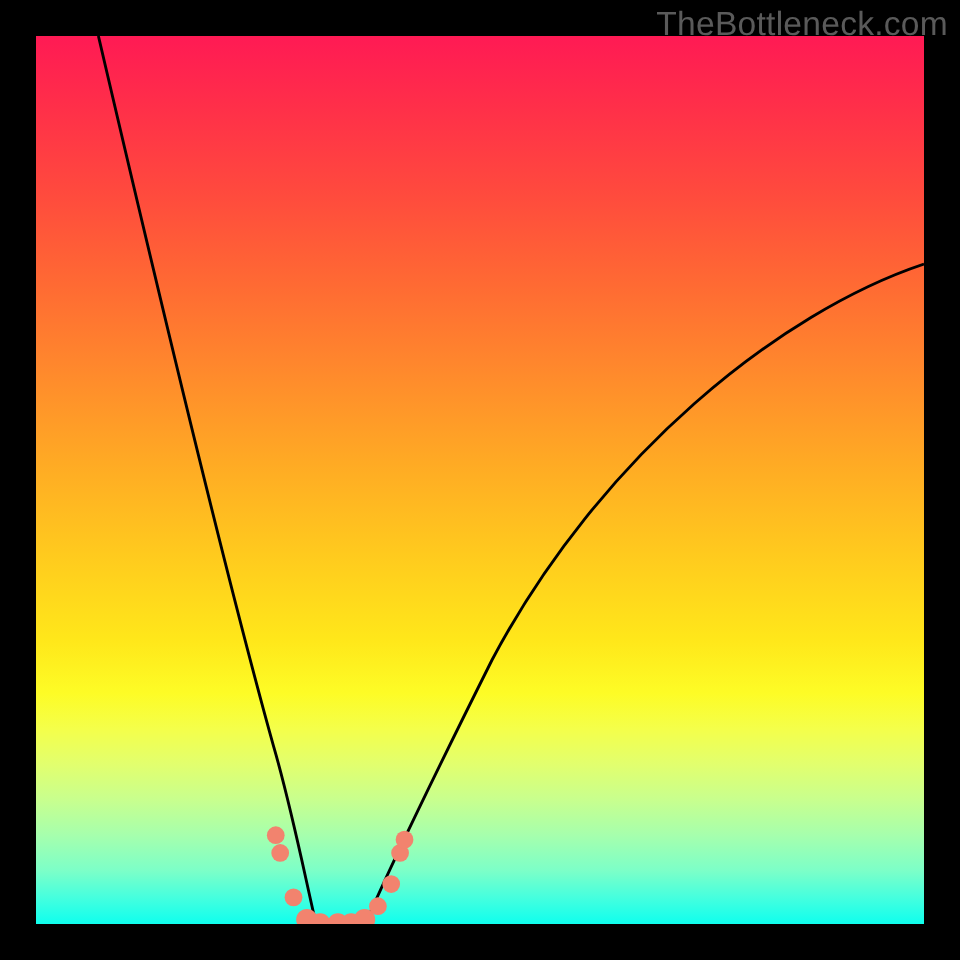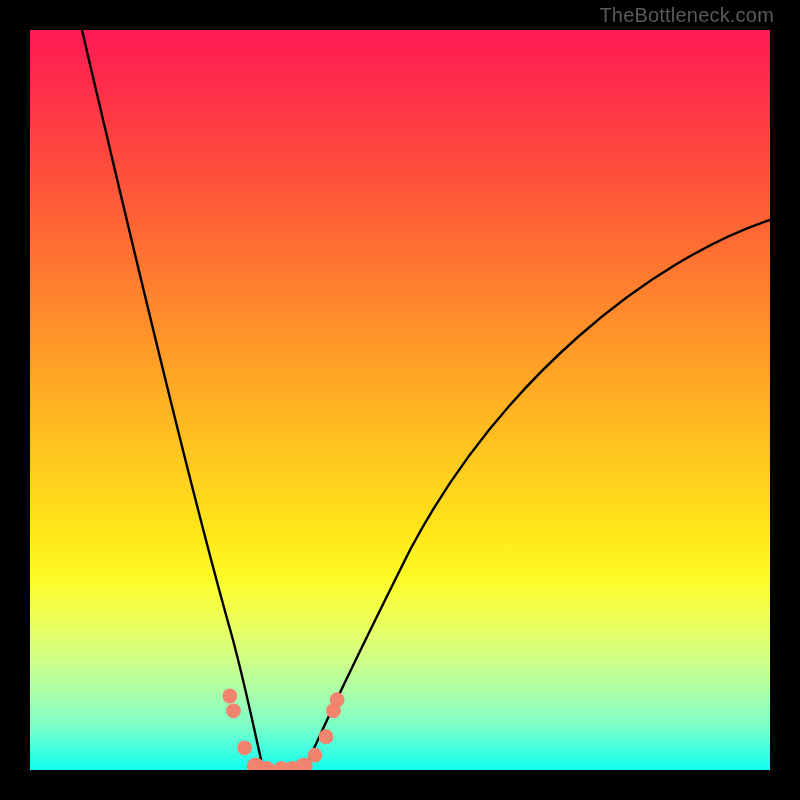--- a/index.html
+++ b/index.html
@@ -43,23 +43,23 @@
       #c8ff8e 86%,
       #a6ffad 90%,
       #7cffc8 94%,
       #46ffde 97%,
       #0fffee 100%
     );
   }
   .watermark {
     position: absolute;
     top: 4px;
-    right: 26px;
+    right: 10px;
     color: #5a5a5a;
-    font-size: 20px;
+    font-size: 28px;
     font-weight: 400;
     letter-spacing: 0.2px;
     user-select: none;
   }
   svg.curve {
     position: absolute;
     top: 0;
     left: 0;
     width: 740px;
     height: 740px;

